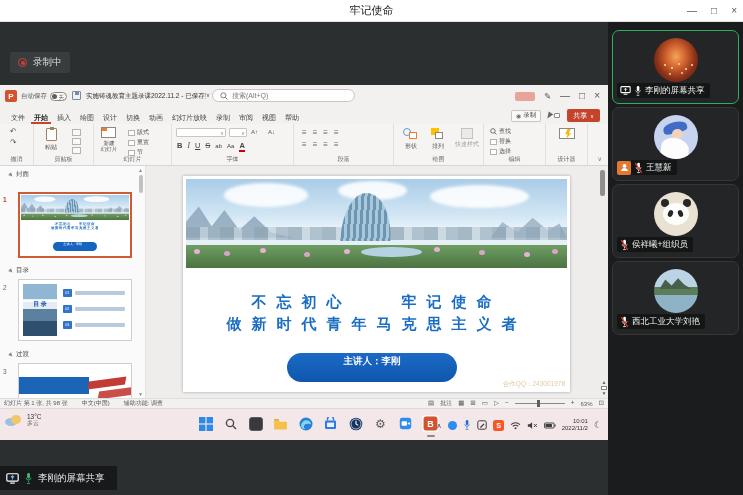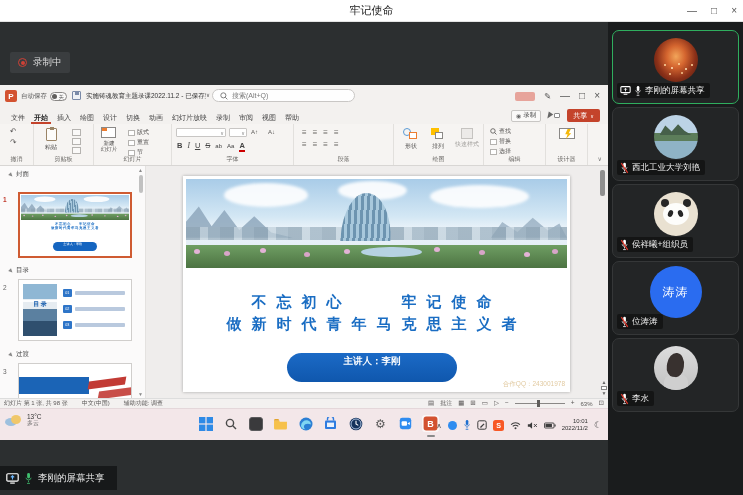--- a/index.html
+++ b/index.html
@@ -702,88 +702,79 @@
           <svg width="8" height="12" viewBox="0 0 12 17">
               <rect x="4.2" y="1" width="3.8" height="7.5" rx="1.9" fill="#fff"></rect>
               <path d="M2.6 7.5a3.5 3.5 0 0 0 6.9 0" fill="none" stroke="#fff" stroke-width="1.1"></path>
               <path d="M6 11.3v2.2M4 15h4" stroke="#fff" stroke-width="1.1"></path>
             </svg>
           <span>李刚的屏幕共享</span>
         </span>
       </div>
     </div>
 
-
     <div class="tile">
-      <div class="avatar av3">
-          <span class="peak"></span>
-        </div>
+      <div class="avatar av2">
+          <span class="hat"></span>
+          <span class="face"></span>
+          <span class="bod"></span>
+        </div>
+      <div class="namechip">
+        <span class="hostbadge">
+          <svg width="9" height="9" viewBox="0 0 10 10">
+              <circle cx="5" cy="3.2" r="2.1" fill="#fff"></circle>
+              <path d="M1.2 9c.4-2.3 2-3.4 3.8-3.4S8.4 6.7 8.8 9z" fill="#fff"></path>
+            </svg>
+        </span>
+        <span class="nlabel">
+          <svg width="9" height="12" viewBox="0 0 12 17">
+              <rect x="4.2" y="1" width="3.8" height="7.5" rx="1.9" fill="#fff"></rect>
+              <path d="M2.6 7.5a3.5 3.5 0 0 0 6.9 0" fill="none" stroke="#fff" stroke-width="1.1"></path>
+              <path d="M6 11.3v2.2M4 15h4" stroke="#fff" stroke-width="1.1"></path>
+              <path d="M1.5 1.5L10.5 15.5" stroke="#e23b2e" stroke-width="1.7"></path>
+            </svg>
+          <span>王慧新</span>
+        </span>
+      </div>
+    </div>
+
+    <div class="tile">
+      <div class="avatar av4">
+        <span class="pe1"></span>
+          <span class="pe2"></span>
+          <span class="phead"></span>
+          <span class="py1"></span>
+          <span class="py2"></span>
+      </div>
       <div class="namechip">
         <span class="nlabel">
           <svg width="9" height="12" viewBox="0 0 12 17">
               <rect x="4.2" y="1" width="3.8" height="7.5" rx="1.9" fill="#fff"></rect>
               <path d="M2.6 7.5a3.5 3.5 0 0 0 6.9 0" fill="none" stroke="#fff" stroke-width="1.1"></path>
               <path d="M6 11.3v2.2M4 15h4" stroke="#fff" stroke-width="1.1"></path>
               <path d="M1.5 1.5L10.5 15.5" stroke="#e23b2e" stroke-width="1.7"></path>
             </svg>
-          <span>西北工业大学刘艳</span>
+          <span>侯祥曦+组织员</span>
         </span>
       </div>
     </div>
 
     <div class="tile">
-      <div class="avatar av4">
-        <span class="pe1"></span>
-          <span class="pe2"></span>
-          <span class="phead"></span>
-          <span class="py1"></span>
-          <span class="py2"></span>
-      </div>
+      <div class="avatar av3">
+          <span class="peak"></span>
+        </div>
       <div class="namechip">
         <span class="nlabel">
           <svg width="9" height="12" viewBox="0 0 12 17">
               <rect x="4.2" y="1" width="3.8" height="7.5" rx="1.9" fill="#fff"></rect>
               <path d="M2.6 7.5a3.5 3.5 0 0 0 6.9 0" fill="none" stroke="#fff" stroke-width="1.1"></path>
               <path d="M6 11.3v2.2M4 15h4" stroke="#fff" stroke-width="1.1"></path>
               <path d="M1.5 1.5L10.5 15.5" stroke="#e23b2e" stroke-width="1.7"></path>
             </svg>
-          <span>侯祥曦+组织员</span>
+          <span>西北工业大学刘艳</span>
         </span>
       </div>
     </div>
 
-    <div class="tile">
-      <div class="avatar av5">
-        <span>涛涛</span>
-      </div>
-      <div class="namechip">
-        <span class="nlabel">
-          <svg width="9" height="12" viewBox="0 0 12 17">
-              <rect x="4.2" y="1" width="3.8" height="7.5" rx="1.9" fill="#fff"></rect>
-              <path d="M2.6 7.5a3.5 3.5 0 0 0 6.9 0" fill="none" stroke="#fff" stroke-width="1.1"></path>
-              <path d="M6 11.3v2.2M4 15h4" stroke="#fff" stroke-width="1.1"></path>
-              <path d="M1.5 1.5L10.5 15.5" stroke="#e23b2e" stroke-width="1.7"></path>
-            </svg>
-          <span>位涛涛</span>
-        </span>
-      </div>
-    </div>
-
-    <div class="tile">
-      <div class="avatar av6">
-          <span class="shld"></span>
-          <span class="hair"></span>
-        </div>
-      <div class="namechip">
-        <span class="nlabel">
-          <svg width="9" height="12" viewBox="0 0 12 17">
-              <rect x="4.2" y="1" width="3.8" height="7.5" rx="1.9" fill="#fff"></rect>
-              <path d="M2.6 7.5a3.5 3.5 0 0 0 6.9 0" fill="none" stroke="#fff" stroke-width="1.1"></path>
-              <path d="M6 11.3v2.2M4 15h4" stroke="#fff" stroke-width="1.1"></path>
-              <path d="M1.5 1.5L10.5 15.5" stroke="#e23b2e" stroke-width="1.7"></path>
-            </svg>
-          <span>李水</span>
-        </span>
-      </div>
-    </div>
+
 
   </div>
 </div>
 
 </body></html>

